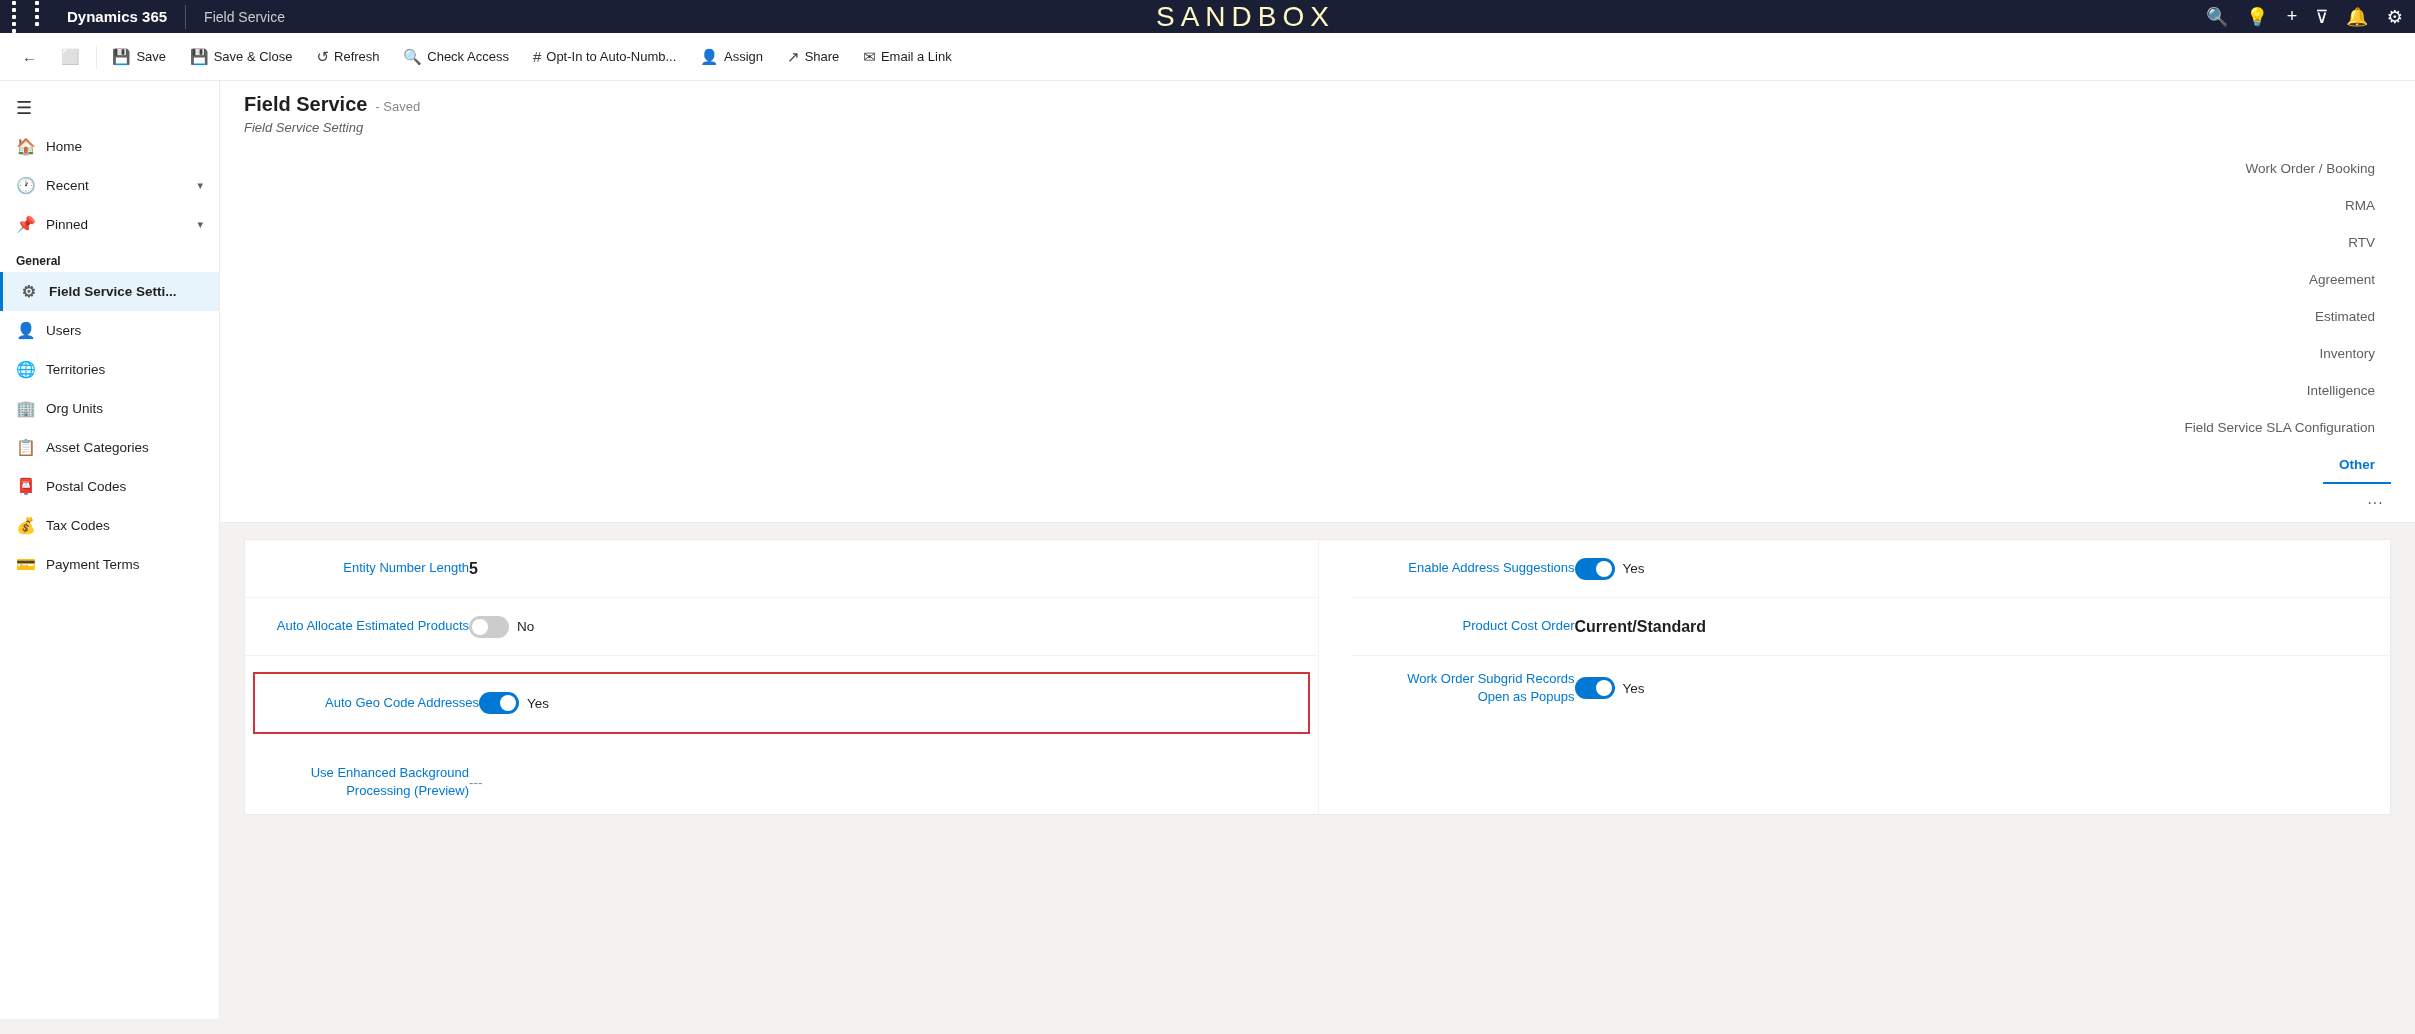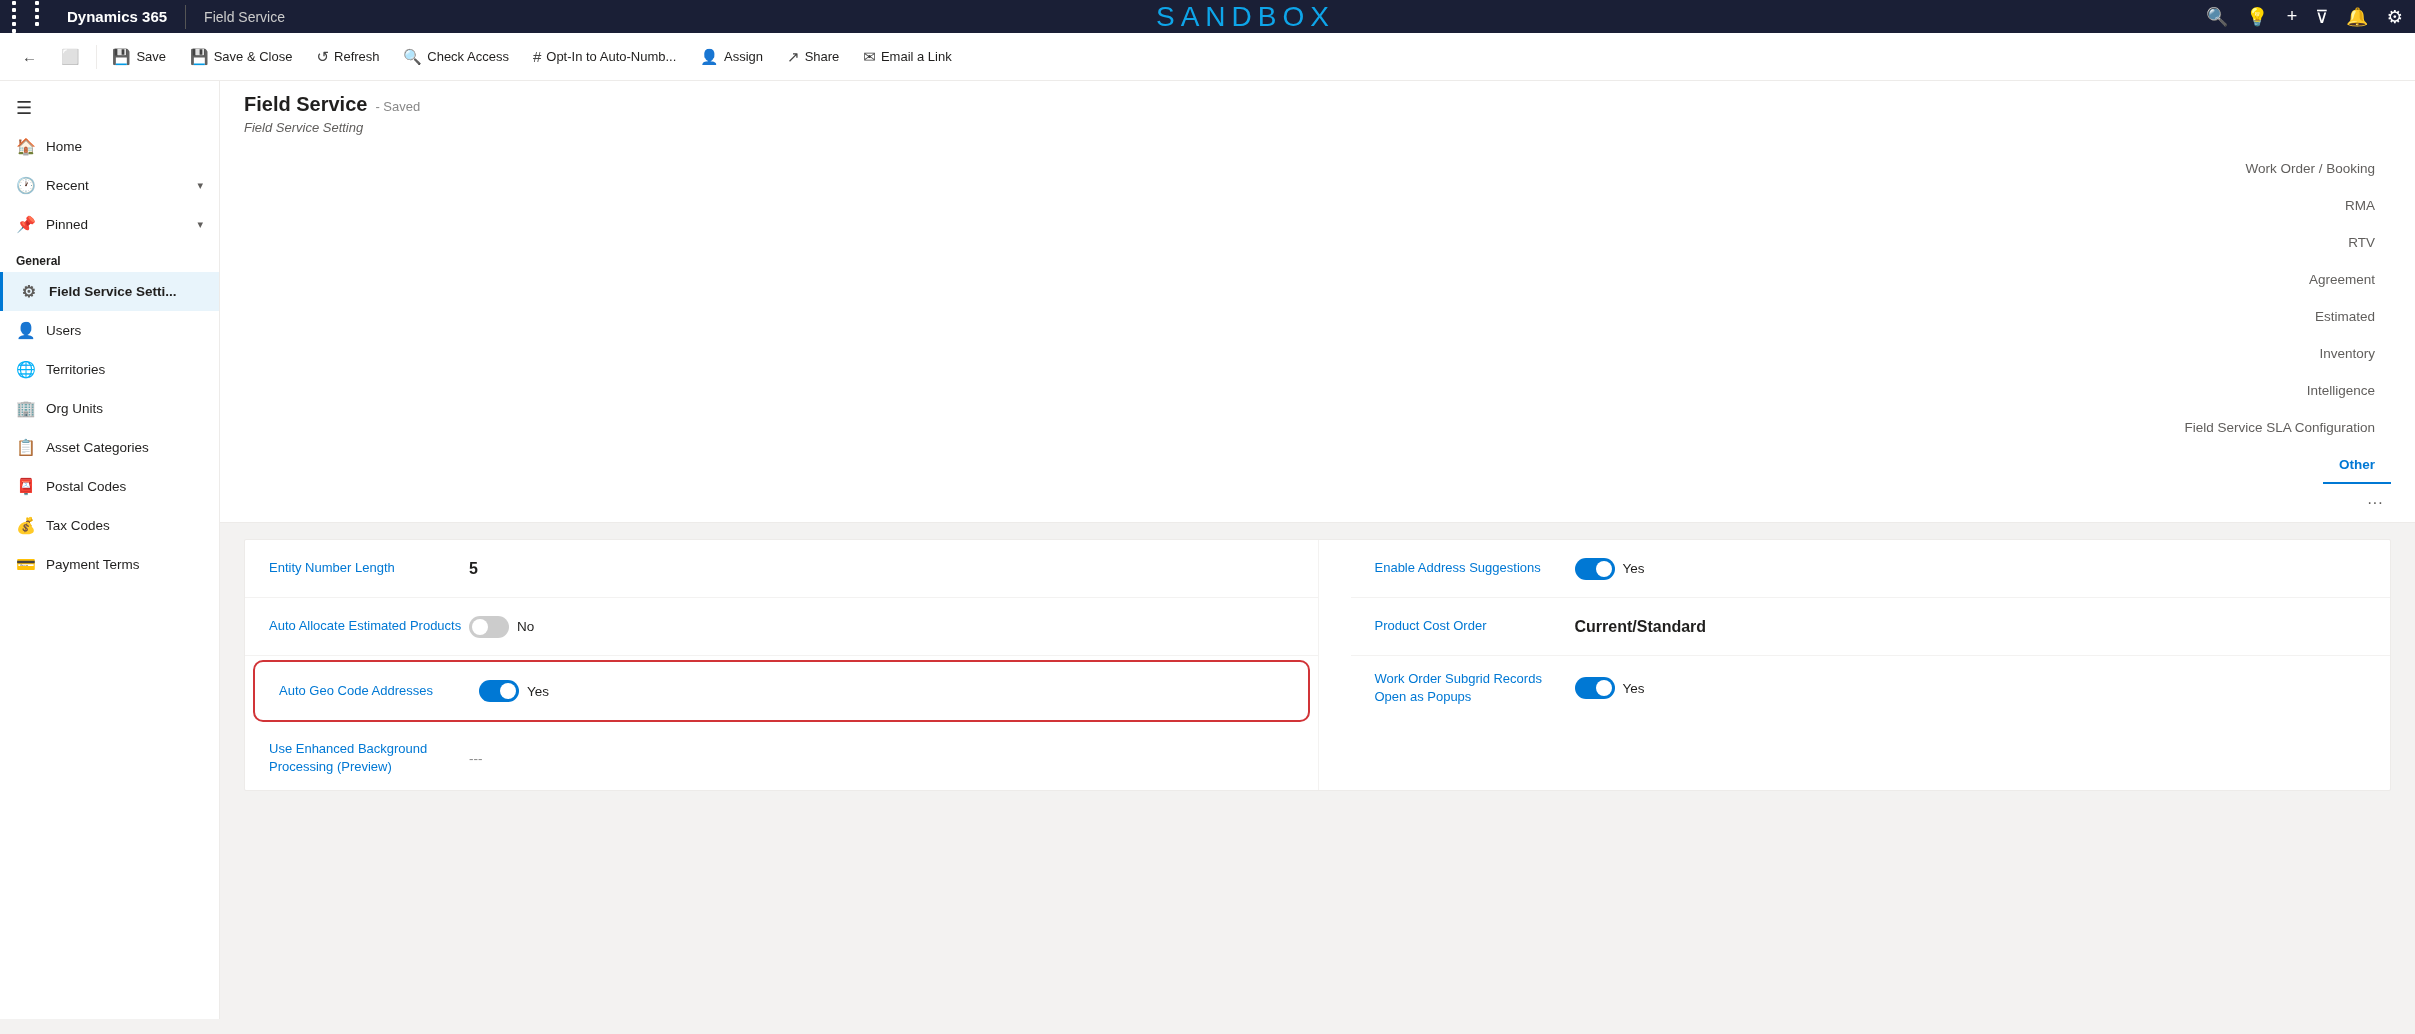--- a/index.html
+++ b/index.html
@@ -41,21 +41,21 @@
     .top-nav-app {
       font-size: 14px;
       color: #ccc;
     }
     .top-nav-title {
       flex: 1;
       text-align: center;
       font-size: 28px;
       font-weight: 300;
       letter-spacing: 6px;
-      color: #0ea5e9;
+      color: #fef9c3;
     }
     .top-nav-icons {
       display: flex;
       align-items: center;
       gap: 18px;
     }
     .top-nav-icon {
       color: #fff;
       font-size: 18px;
       cursor: pointer;
@@ -212,20 +212,21 @@
     }
     .form-col {
       padding: 0;
     }
     .form-row {
       display: flex;
       align-items: center;
       padding: 14px 24px;
       border-bottom: 1px solid #f3f2f1;
       min-height: 58px;
+      text-align: right;
     }
     .form-row:last-child { border-bottom: none; }
     .form-label {
       width: 200px;
       flex-shrink: 0;
       font-size: 13px;
       color: #0078d4;
       line-height: 1.4;
     }
     .form-value {
@@ -460,21 +461,21 @@
             </div>
 
             <div class="form-row">
               <span class="form-label">Auto Allocate Estimated Products</span>
               <div class="toggle-group">
                 <div class="toggle off"></div>
                 <span class="toggle-label">No</span>
               </div>
             </div>
 
-            <div style="border: 2px solid #d13438; margin: 4px 8px; border-radius: 10px;">
+            <div style="border: 2px solid #d13438; margin: 16px 8px; border-radius: 0;">
               <div class="form-row" style="border-bottom: none;">
                 <span class="form-label">Auto Geo Code Addresses</span>
                 <div class="toggle-group">
                   <div class="toggle on"></div>
                   <span class="toggle-label">Yes</span>
                 </div>
               </div>
             </div>
 
             <div class="form-row">

